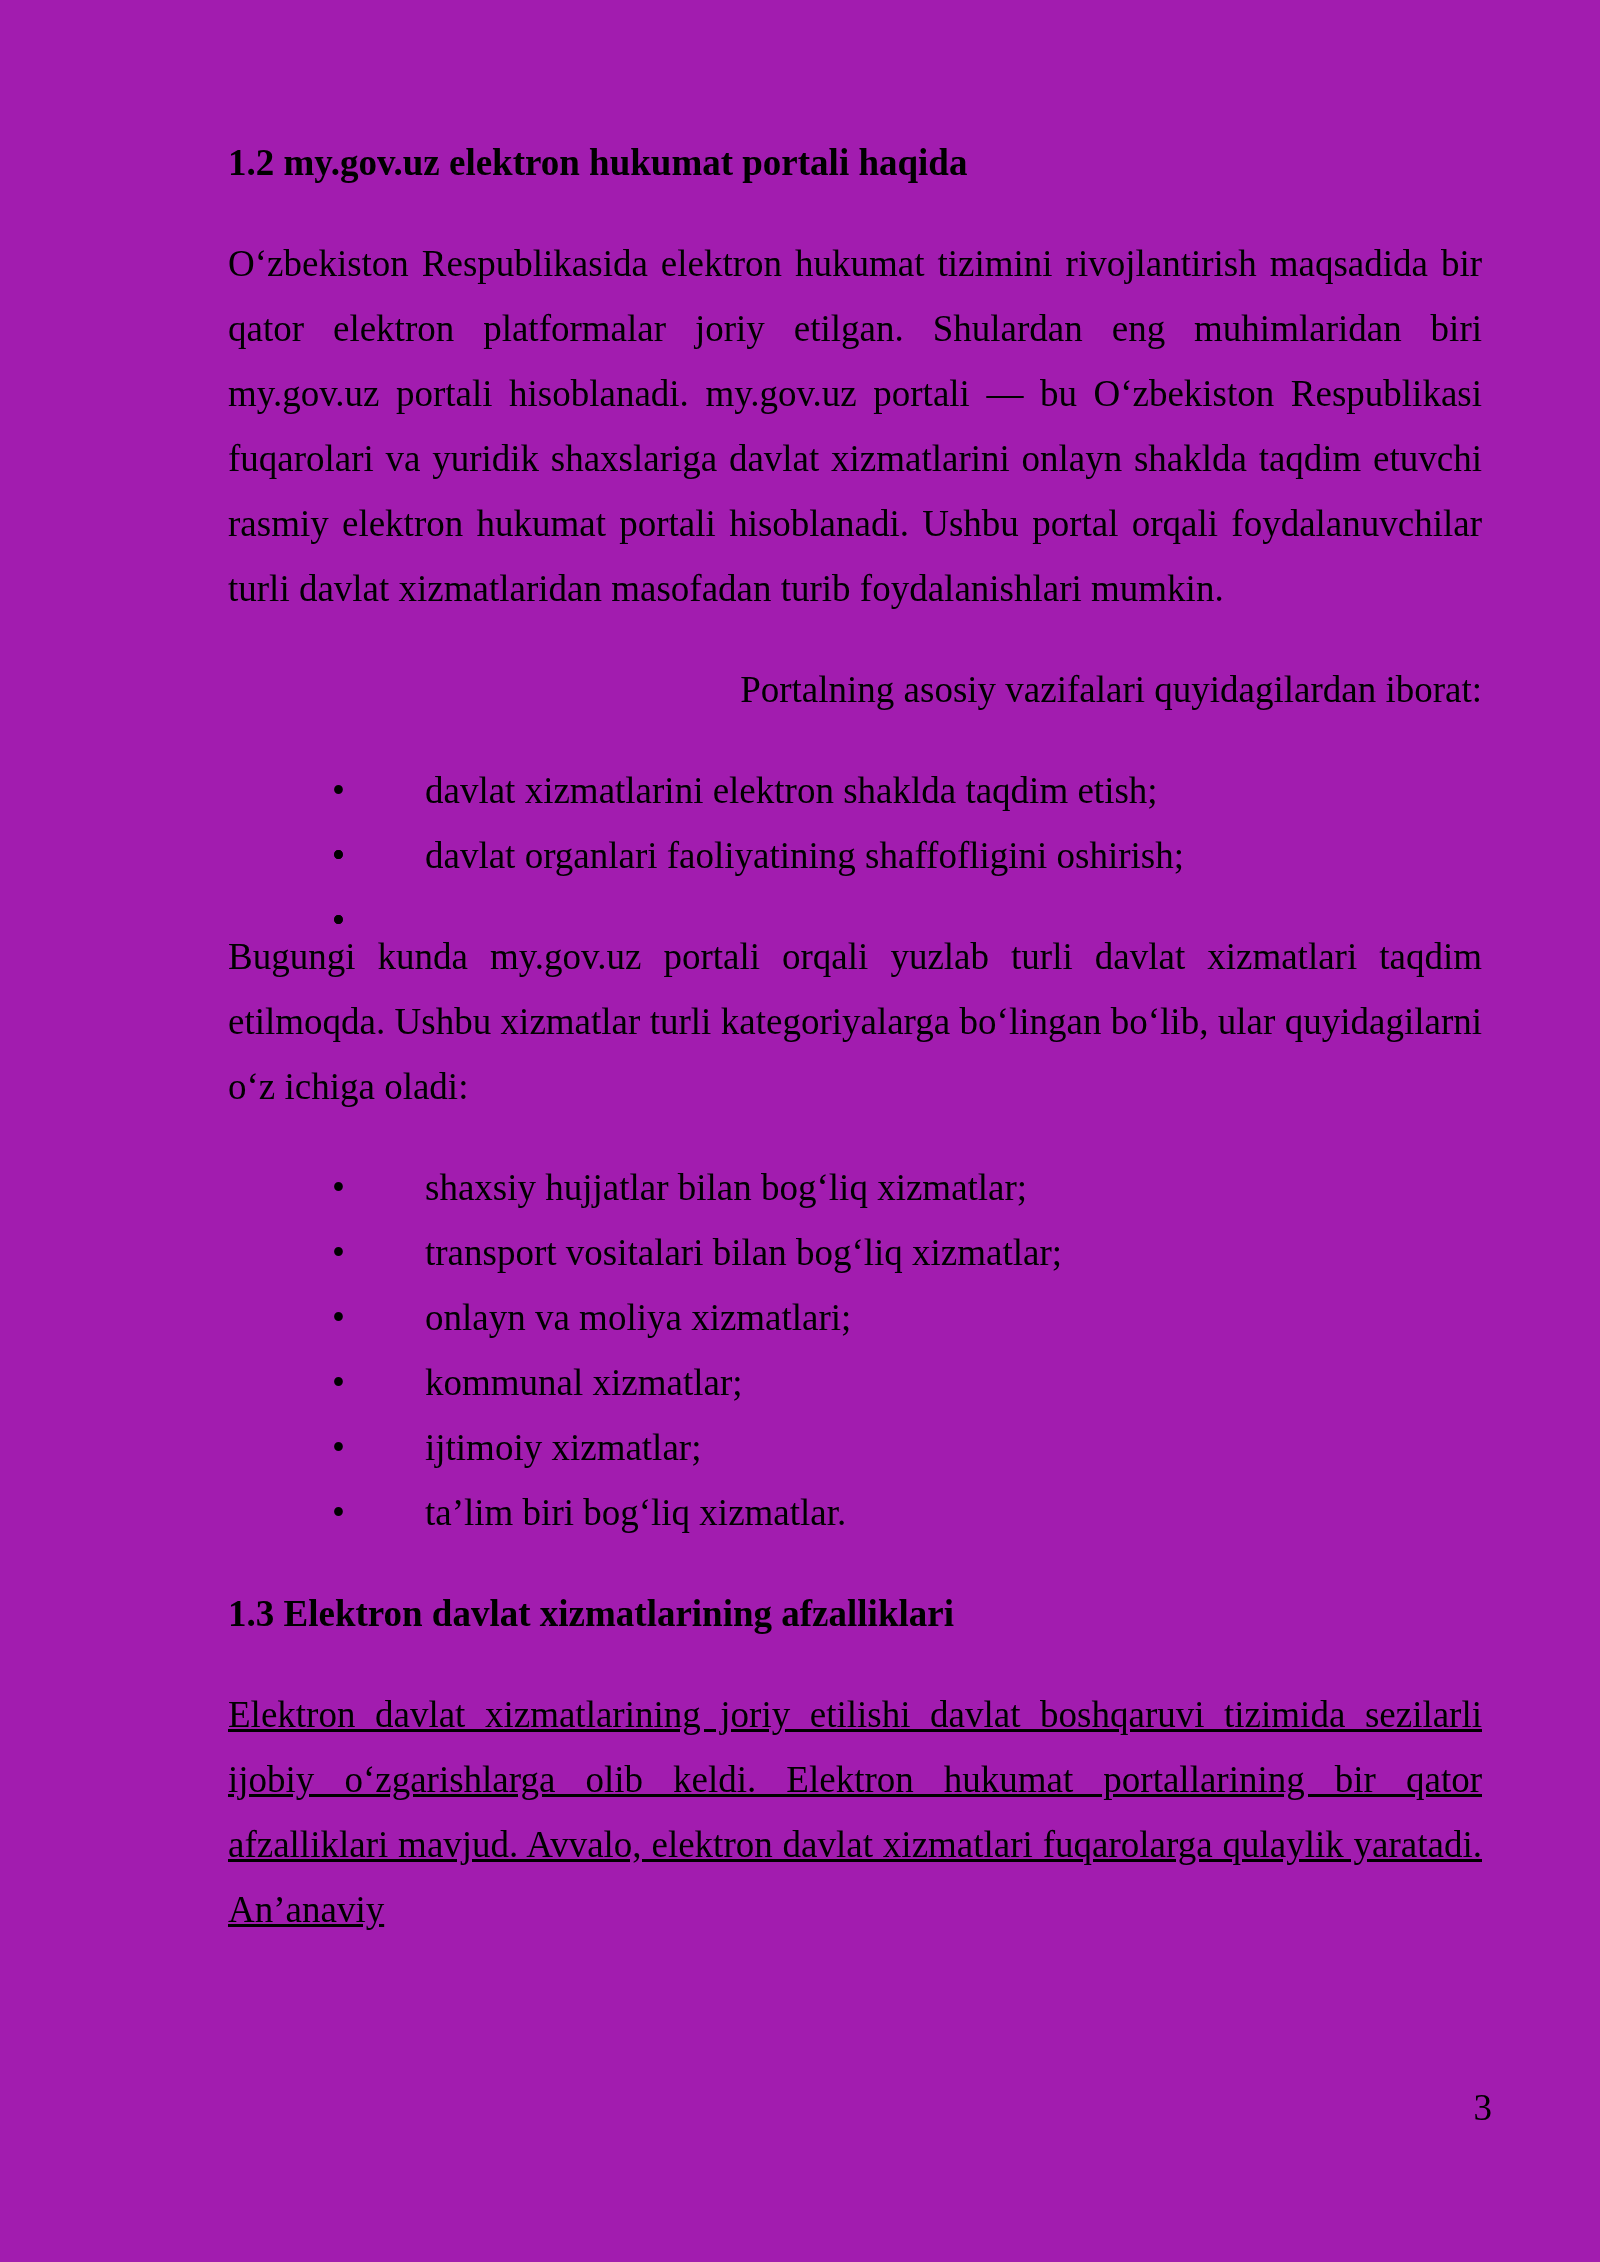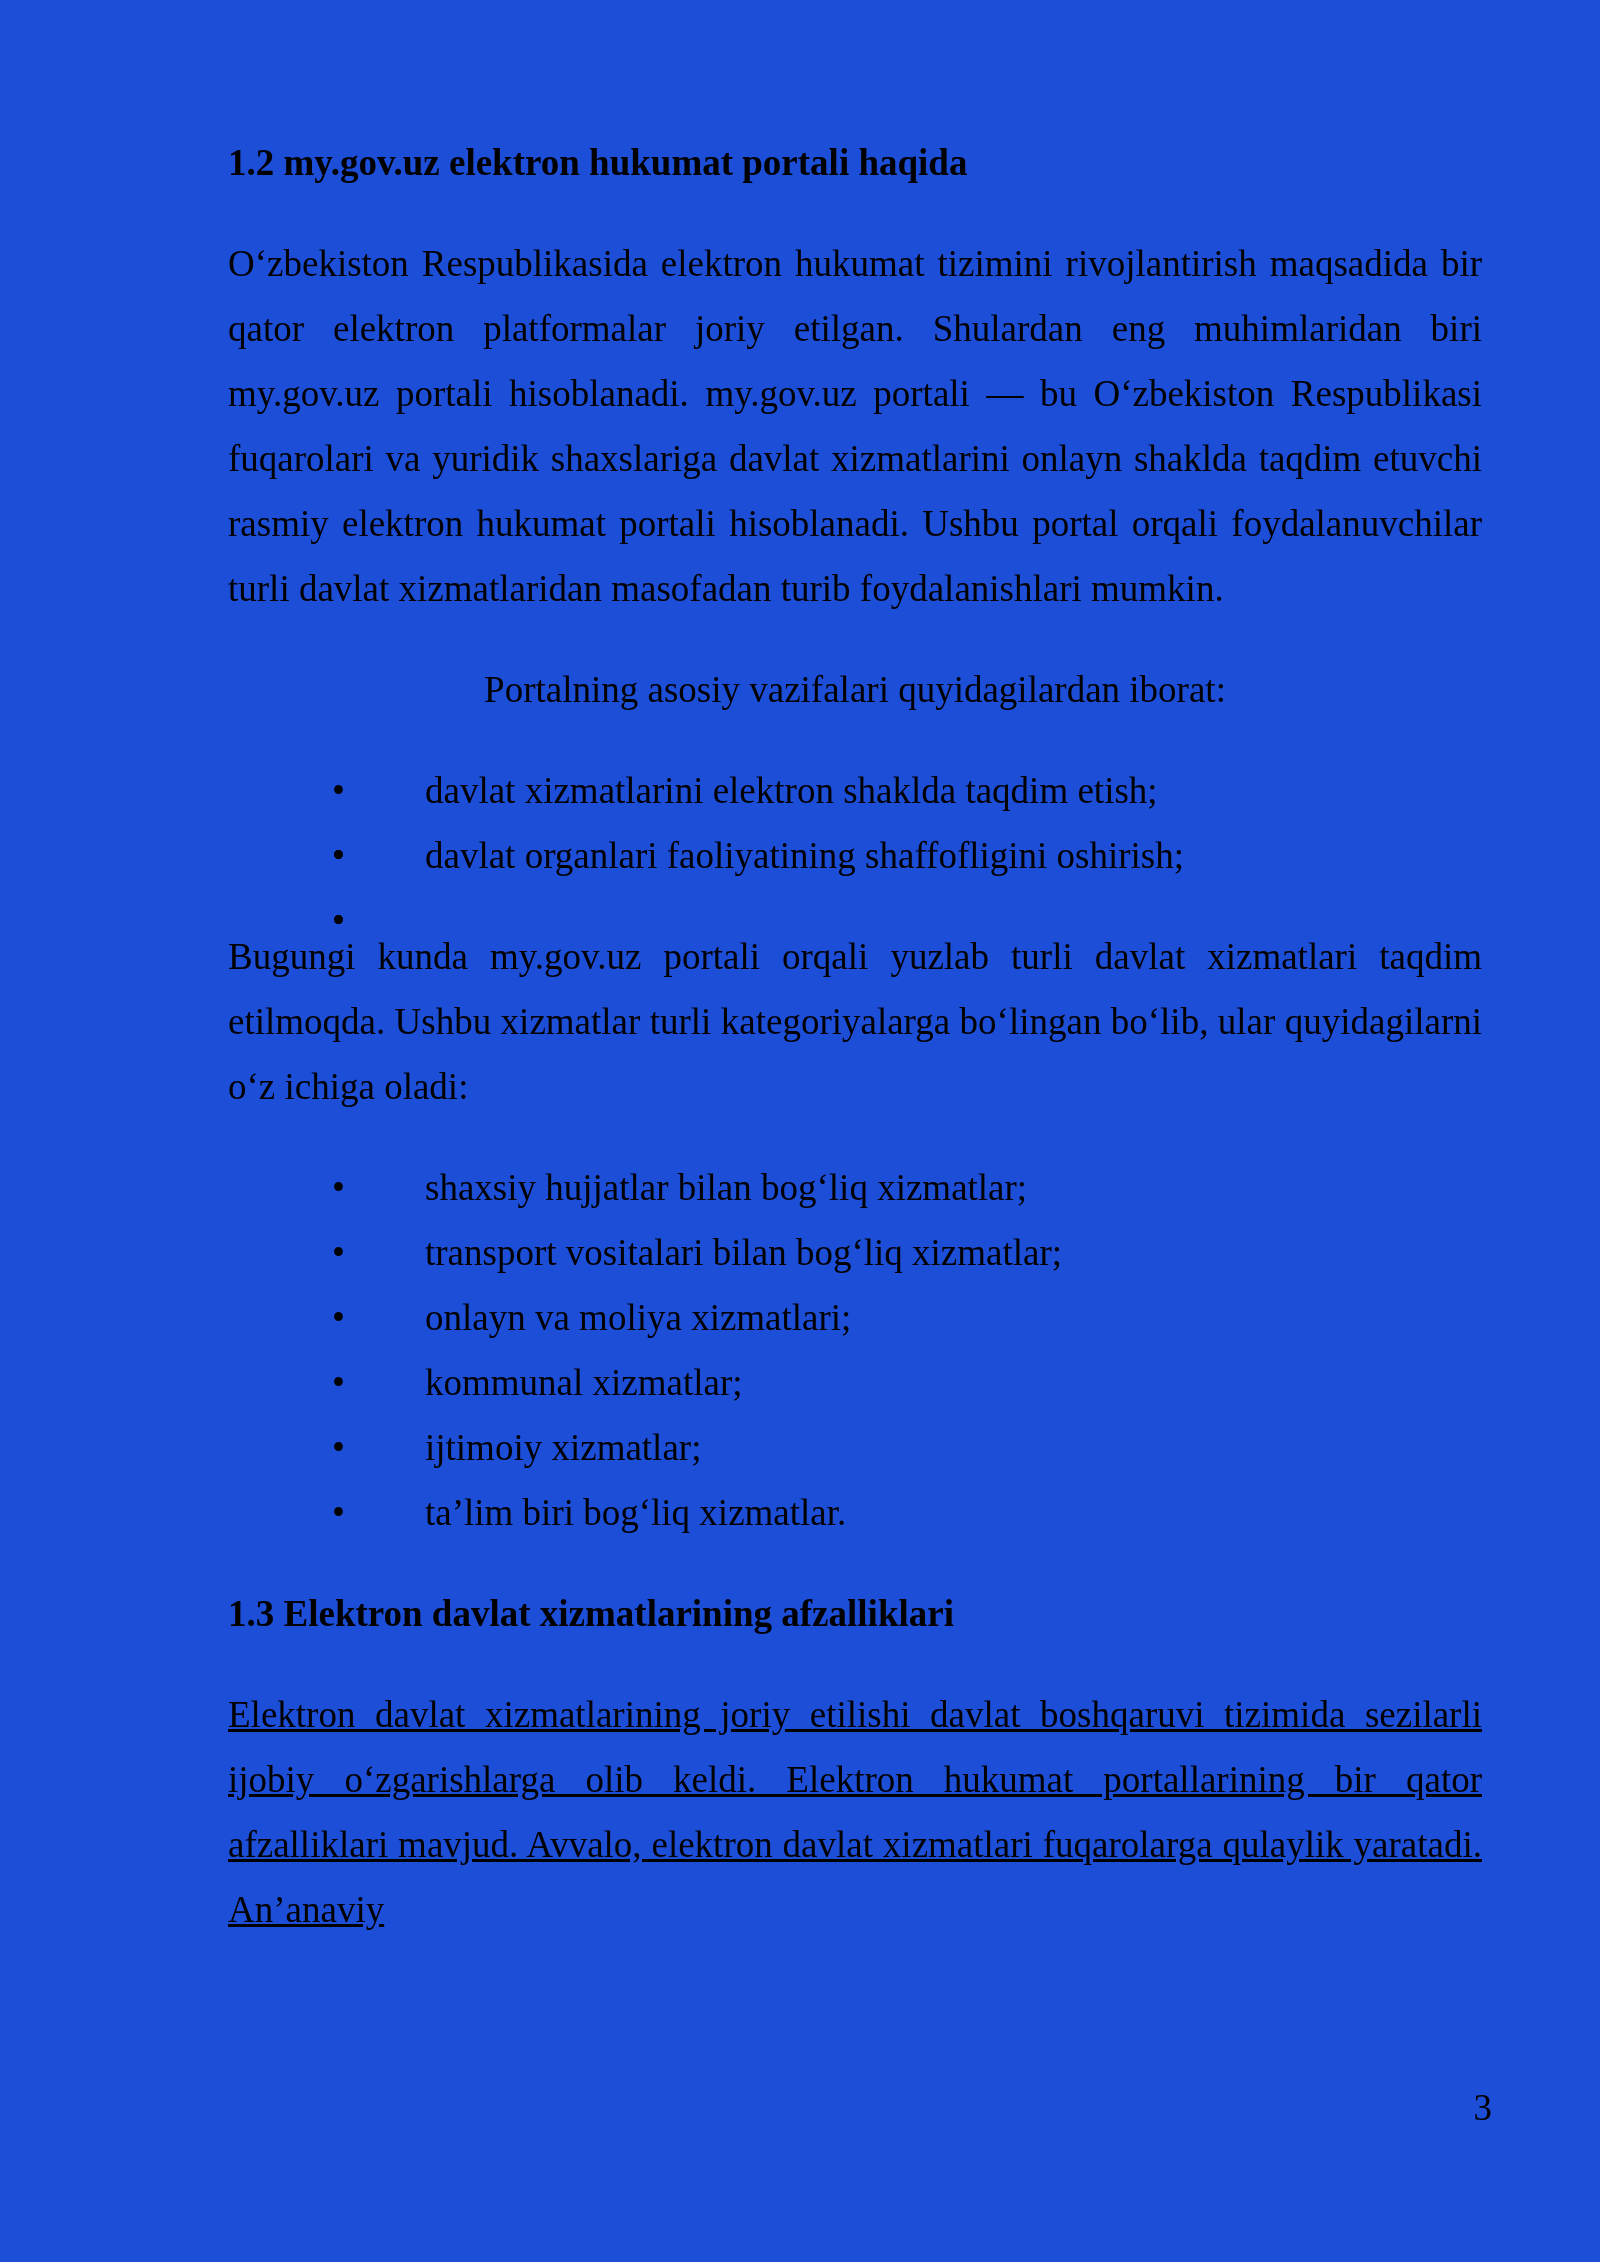--- a/index.html
+++ b/index.html
@@ -5,21 +5,21 @@
   html, body {
     margin: 0;
     padding: 0;
     background: #ffffff;
   }
   .page {
     position: relative;
     width: 1600px;
     height: 2262px;
     margin: 0 auto;
-    background: #1d4ed8;
+    background: #a21caf;
     color: #000000;
     font-family: "Liberation Serif", "DejaVu Serif", serif;
     font-size: 37px;
     line-height: 65px;
     box-sizing: border-box;
     padding: 130px 106px 0 228px;
     overflow: hidden;
   }
   .heading {
     font-weight: 700;
@@ -29,21 +29,21 @@
   .para {
     margin: 0 12px 36px 0;
     text-align: justify;
   }
   .para.cont {
     
     text-align-last: justify;
     text-decoration: underline;
   }
   .para.lead {
-    text-align: center;
+    text-align: right;
   }
   ul.doc-list {
     list-style: none;
     margin: 0 0 36px 0;
     padding: 0;
   }
   ul.doc-list li {
     position: relative;
     padding-left: 197px;
     text-align: left;

